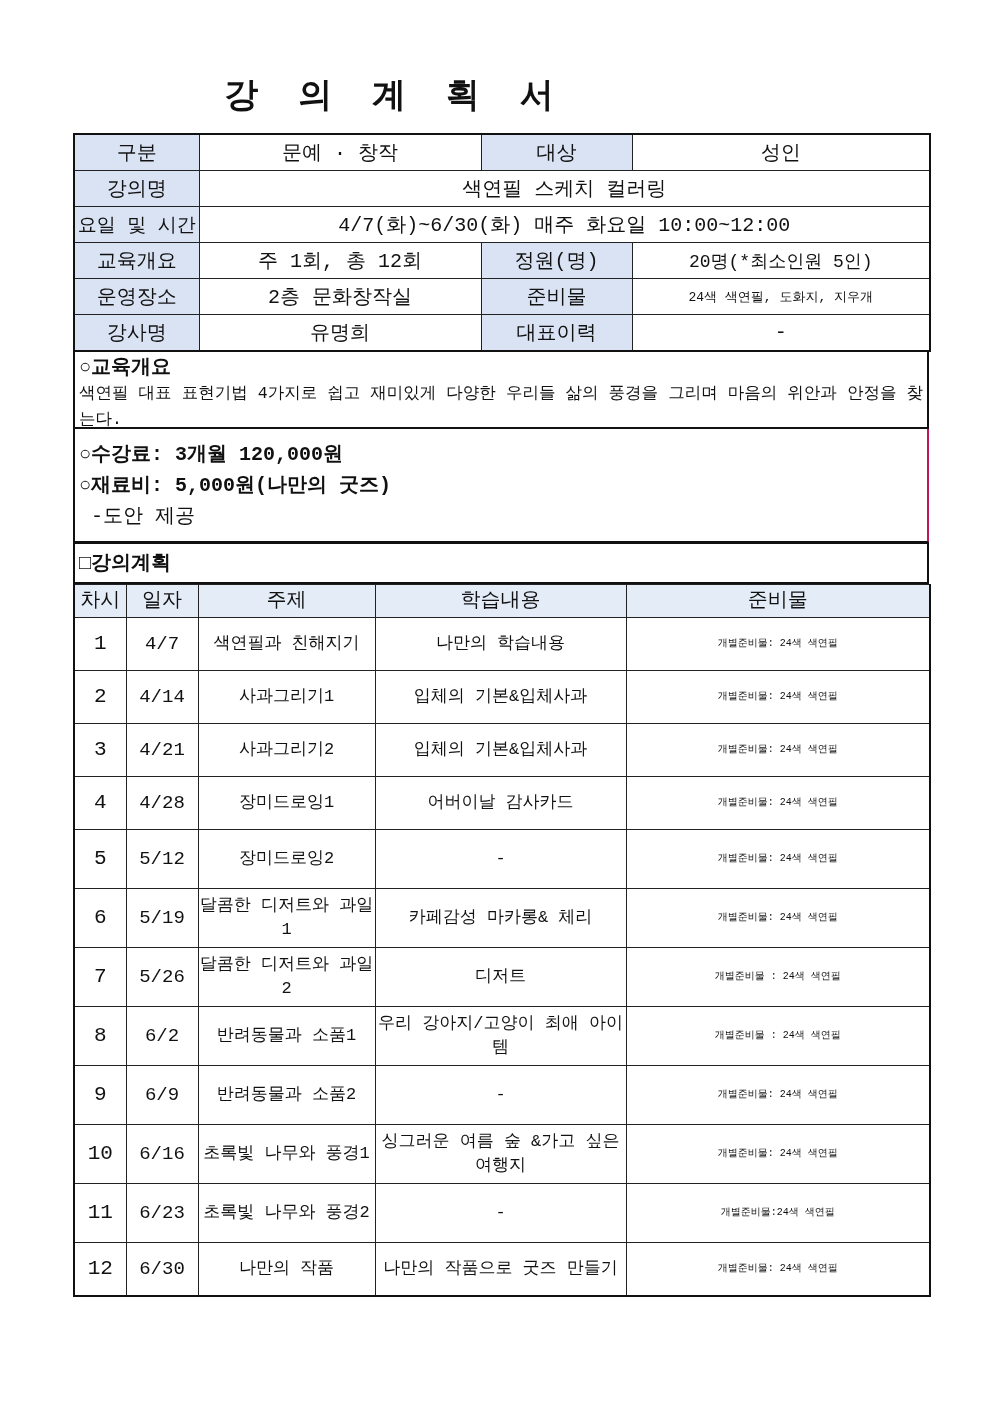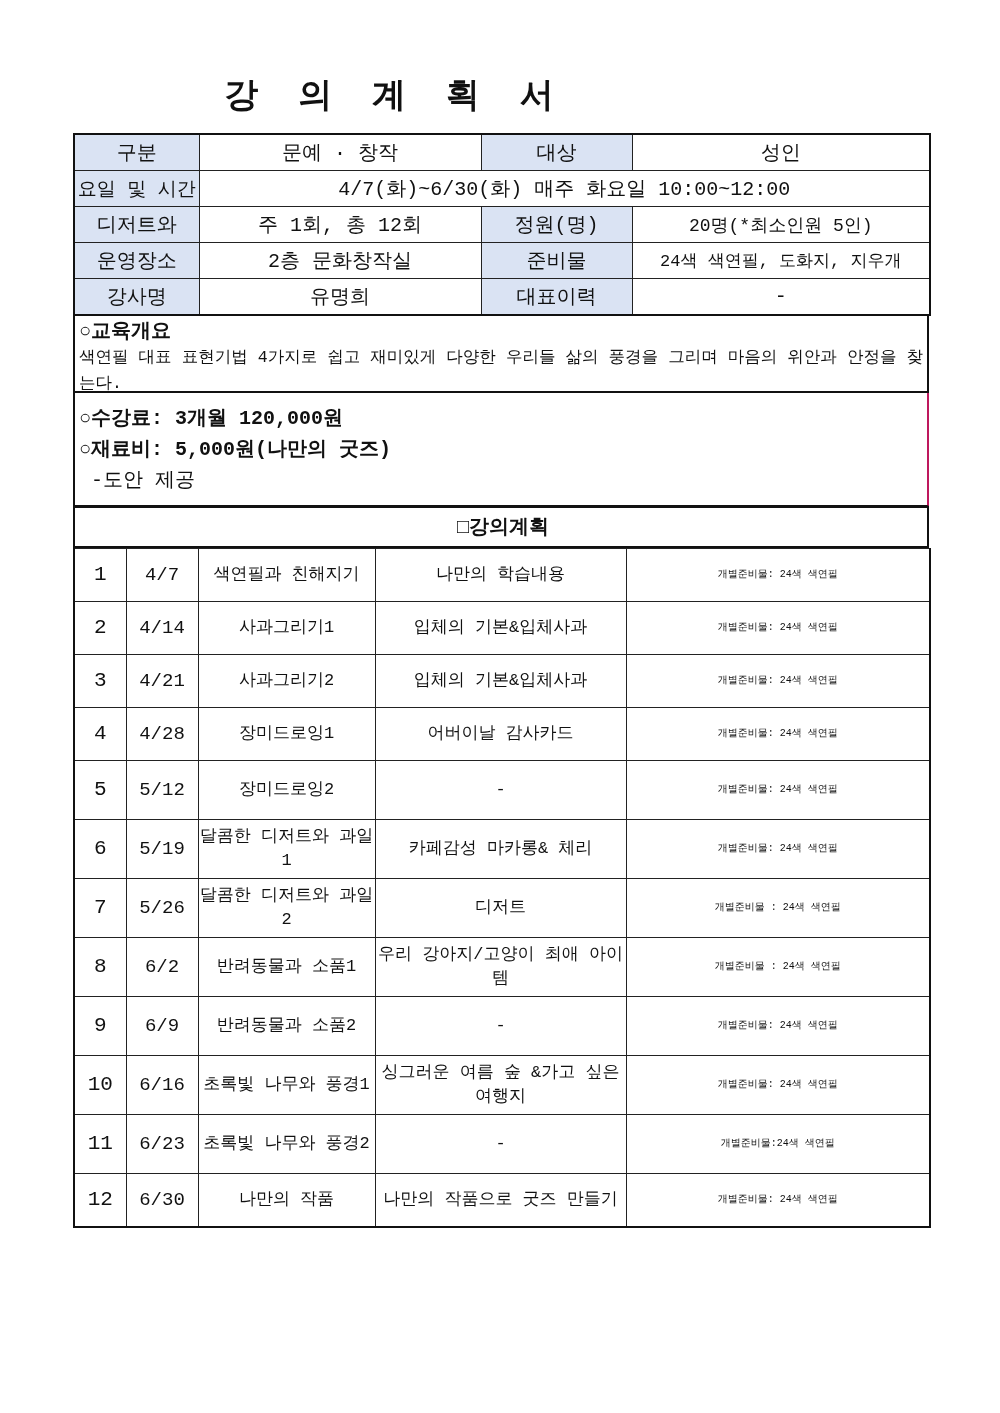--- a/index.html
+++ b/index.html
@@ -10,21 +10,21 @@
   td { border: 1px solid #222; text-align: center; vertical-align: middle; padding: 0; font-size: 20px; }
   .info td { height: 35px; }
   .info { border: 2px solid #111; }
   .hdr { background: #dae3f3; }
   .overview { border-left: 2px solid #111; border-right: 2px solid #111; border-bottom: 2px solid #111; padding: 3px 4px 11px 4px; height: 77px; box-sizing: border-box; }
   .ov-title { font-size: 20px; font-weight: bold; line-height: 26px; }
   .ov-body { font-size: 16.5px; line-height: 26px; text-align: justify; }
   .fees { border-left: 2px solid #111; border-right: 2px solid #be185d; border-bottom: 1px solid #111; padding: 10px 4px 0 4px; height: 113px; box-sizing: border-box; }
   .fee-line { font-size: 20px; font-weight: bold; line-height: 31px; }
   .fee-sub { font-size: 20px; line-height: 31px; padding-left: 12px; }
-  .plan-head { border: 2px solid #111; height: 42px; box-sizing: border-box; font-size: 20px; font-weight: bold; line-height: 40px; padding-left: 4px; text-align: center; }
+  .plan-head { border: 2px solid #111; height: 42px; box-sizing: border-box; font-size: 20px; font-weight: bold; line-height: 40px; padding-left: 4px; }
   .plan { border-left: 2px solid #111; border-right: 2px solid #111; border-bottom: 2px solid #111; }
   .plan .phdr td { background: #e4ecf7; height: 32px; font-size: 20px; }
   .plan td { font-size: 17px; line-height: 24px; }
   .plan td.num { font-size: 21px; }
   .plan td.date { font-size: 19px; }
   .plan td.prep { font-size: 10px; }
   .plan tr.r td { height: 52px; }
   .plan tr.rt td { height: 58px; }
 </style>
 </head>
@@ -42,34 +42,38 @@
         <col style="width:298px">
     </colgroup>
     <tbody>
         <tr>
       <td class="hdr">구분</td>
       <td>문예 · 창작</td>
       <td class="hdr">대상</td>
       <td>성인</td>
     </tr>
     <tr>
+      <td class="hdr">강의명</td>
+      <td colspan="3">색연필 스케치 컬러링</td>
+    </tr>
+    <tr>
       <td class="hdr" style="font-size:19px;">요일 및 시간</td>
       <td colspan="3">4/7(화)~6/30(화) 매주 화요일 10:00~12:00</td>
     </tr>
     <tr>
-      <td class="hdr">디저트와</td>
+      <td class="hdr">교육개요</td>
       <td>주 1회, 총 12회</td>
       <td class="hdr">정원(명)</td>
       <td style="font-size:18px;">20명(*최소인원 5인)</td>
     </tr>
     <tr>
       <td class="hdr">운영장소</td>
       <td>2층 문화창작실</td>
       <td class="hdr">준비물</td>
-      <td style="font-size:17px;margin-left:20px;">24색 색연필, 도화지, 지우개</td>
+      <td style="font-size:13px;margin-left:20px;">24색 색연필, 도화지, 지우개</td>
     </tr>
     <tr>
       <td class="hdr">강사명</td>
       <td>유명희</td>
       <td class="hdr">대표이력</td>
       <td>-</td>
     </tr>
   </tbody>
     </table>
 
@@ -88,20 +92,27 @@
 
   <table class="plan">
     <colgroup>
       <col style="width:52px">
         <col style="width:72px">
         <col style="width:177px">
         <col style="width:251px">
         <col style="width:304px">
     </colgroup>
     <tbody>
+        <tr class="phdr">
+      <td>차시</td>
+      <td>일자</td>
+      <td>주제</td>
+      <td>학습내용</td>
+      <td>준비물</td>
+    </tr>
     <tr class="r">
       <td class="num">1</td>
       <td class="date">4/7</td>
       <td>색연필과 친해지기</td>
       <td>나만의 학습내용</td>
       <td class="prep">개별준비물: 24색 색연필</td>
     </tr>
     <tr class="r">
       <td class="num">2</td>
       <td class="date">4/14</td>

